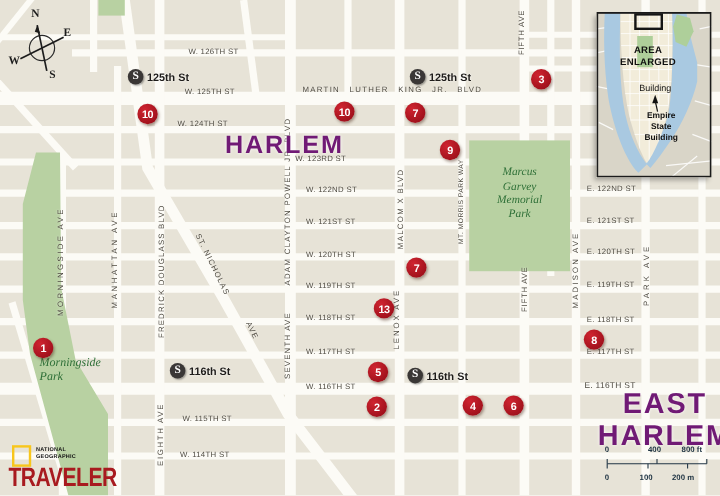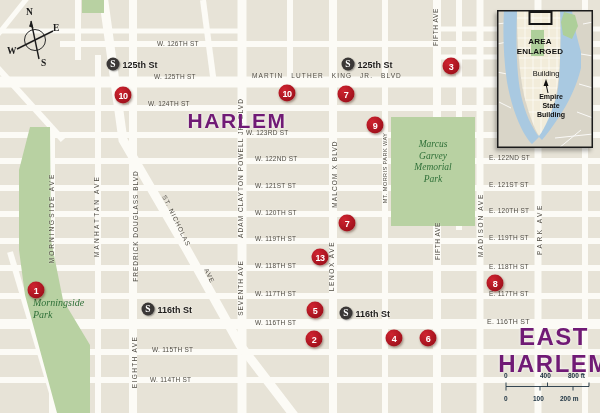--- a/index.html
+++ b/index.html
@@ -273,14 +273,20 @@
         <line x1="4" y1="5.5" x2="4" y2="9.5"></line>
           <line x1="38" y1="5.5" x2="38" y2="9.5"></line>
         <line x1="71" y1="5.5" x2="71" y2="9.5"></line>
       </g>
     </svg>
     <span style="left:2px;top:23px;">0</span>
     <span style="left:31px;top:23px;">100</span>
     <span style="left:58px;top:23px;">200 m</span>
   </div>
 
+  <div id="logo">
+    <div id="logo-frame"></div>
+    <div id="logo-brand">NATIONAL
+GEOGRAPHIC</div>
+    <div id="logo-title">TRAVELER</div>
+  </div>
 
 </div>
 
 </body></html>

